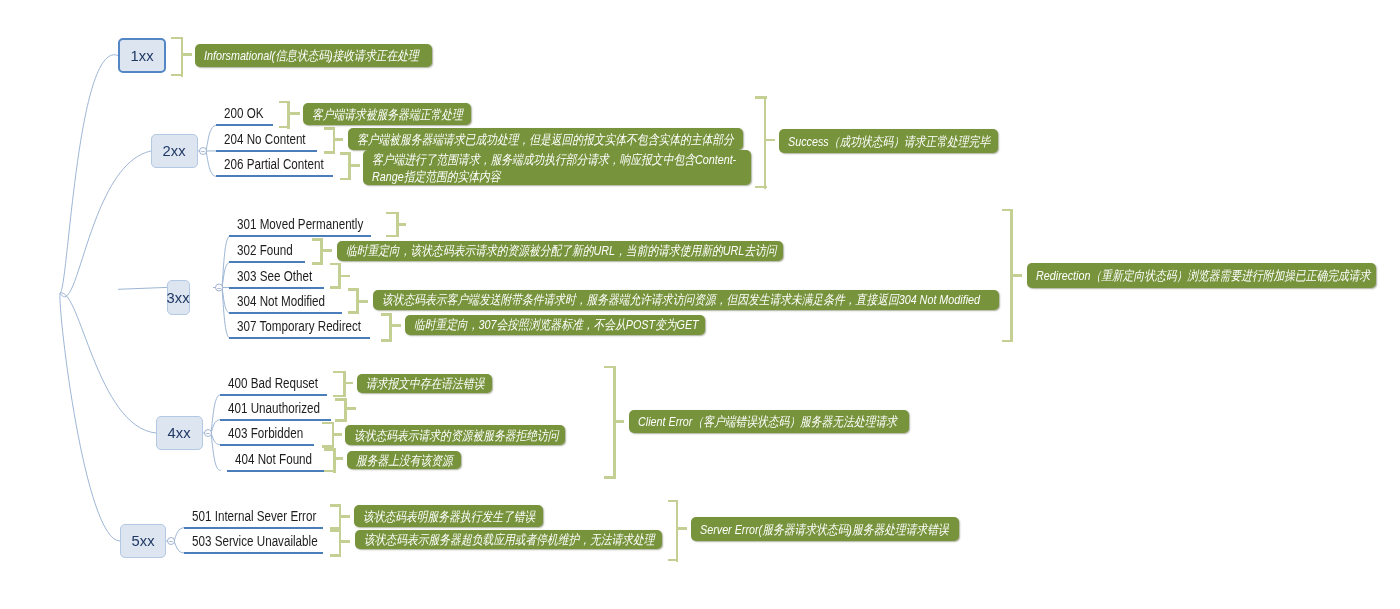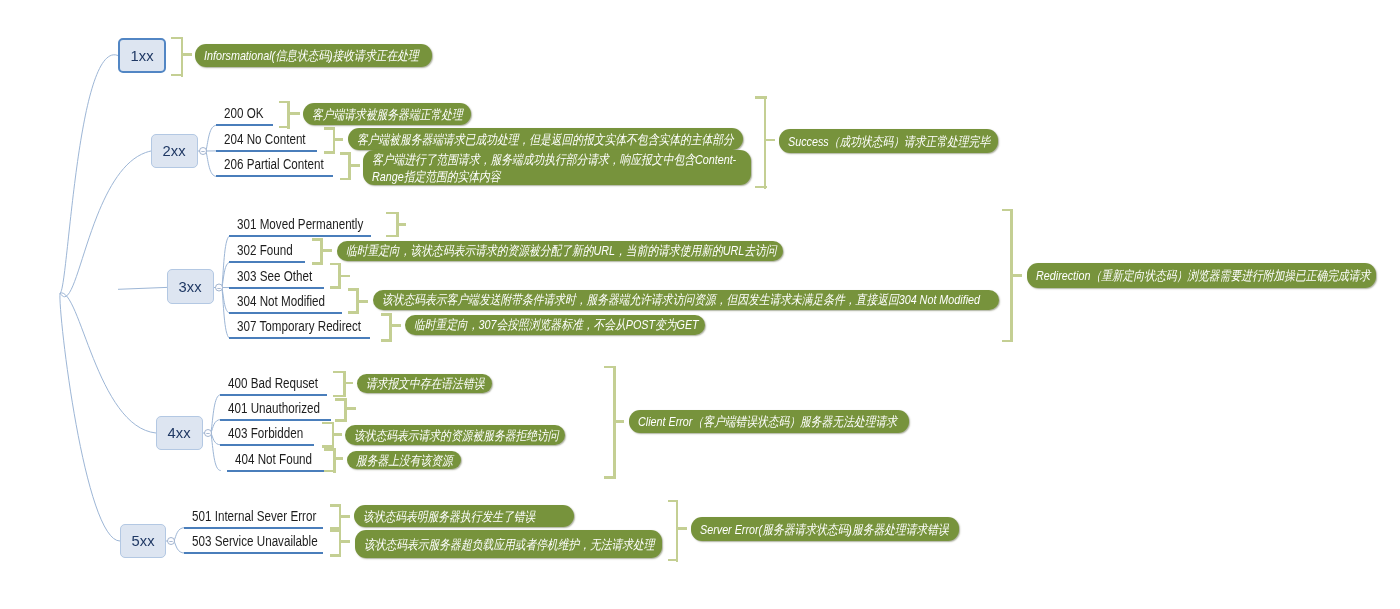--- a/index.html
+++ b/index.html
@@ -41,21 +41,21 @@
     position:absolute;left:8.2px;bottom:5px;white-space:nowrap;
     color:#1d1d1d;font-size:14px;letter-spacing:0;
     transform:scaleX(.832);transform-origin:0 100%;
   }
   .leaf .ul{position:absolute;left:0;bottom:0;height:2px;background:#4a7ebb;}
 
   
   .gbox{
     position:absolute;box-sizing:border-box;
     background:#77933c;
-    border-radius:11px;
+    border-radius:5px;
     color:#ffffff;
     display:flex;align-items:center;
     padding:0 9px;
     box-shadow:1px 1px 1.5px rgba(70,80,40,.45);
   }
   .gbox > .t{
     font-style:italic;
     font-size:13px;
     line-height:17px;
     white-space:nowrap;
@@ -163,21 +163,21 @@
   </div>
   <div class="brk">
     <i style="left:763.7px;top:96px;width:2.8px;height:92.5px"></i>
     <i style="left:754.5px;top:96px;width:12px;height:2.8px"></i>
     <i style="left:754.5px;top:185.7px;width:12px;height:2.8px"></i>
     <i style="left:766.2px;top:138.5px;width:8.8px;height:2.8px"></i>
   </div>
   <div class="gbox" style="left:779px;top:129px;width:219px;height:24px">
     <span class="t">Success（成功状态码）请求正常处理完毕</span>
   </div>
-  <div class="lvl1" style="left:167px;top:269px;width:47px;height:35px">
+  <div class="lvl1" style="left:167px;top:280px;width:23px;height:35px">
     <span>3xx</span>
   </div>
   <div class="leaf" style="left:229.2px;top:214.9px;width:142px;height:22px">
     <div class="txt">301 Moved Permanently</div>
     <div class="ul" style="width:142px"></div>
   </div>
   <div class="leaf" style="left:229.2px;top:241.3px;width:76.3px;height:22px">
     <div class="txt">302 Found</div>
     <div class="ul" style="width:76.3px"></div>
   </div>
@@ -318,24 +318,24 @@
     <i style="left:330.2px;top:504px;width:11.2px;height:2.8px"></i>
     <i style="left:330.2px;top:526.7px;width:11.2px;height:2.8px"></i>
     <i style="left:341.1px;top:514.9px;width:8.6px;height:2.8px"></i>
   </div>
   <div class="brk">
     <i style="left:338.6px;top:528.9px;width:2.8px;height:28.2px"></i>
     <i style="left:330.2px;top:528.9px;width:11.2px;height:2.8px"></i>
     <i style="left:330.2px;top:554.3px;width:11.2px;height:2.8px"></i>
     <i style="left:341.1px;top:540.2px;width:8.6px;height:2.8px"></i>
   </div>
-  <div class="gbox" style="left:354px;top:505px;width:220px;height:22px">
+  <div class="gbox" style="left:354px;top:505px;width:189px;height:22px">
     <span class="t">该状态码表明服务器执行发生了错误</span>
   </div>
-  <div class="gbox" style="left:354.5px;top:530px;width:307px;height:28px">
+  <div class="gbox" style="left:354.5px;top:530px;width:307px;height:19px">
     <span class="t">该状态码表示服务器超负载应用或者停机维护，无法请求处理</span>
   </div>
   <div class="brk">
     <i style="left:675.5px;top:499.5px;width:2.8px;height:62px"></i>
     <i style="left:667.5px;top:499.5px;width:10.8px;height:2.8px"></i>
     <i style="left:667.5px;top:558.7px;width:10.8px;height:2.8px"></i>
     <i style="left:678px;top:527px;width:9.2px;height:2.8px"></i>
   </div>
   <div class="gbox" style="left:691.3px;top:517px;width:268px;height:24px">
     <span class="t">Server Error(服务器请求状态码)服务器处理请求错误</span>

